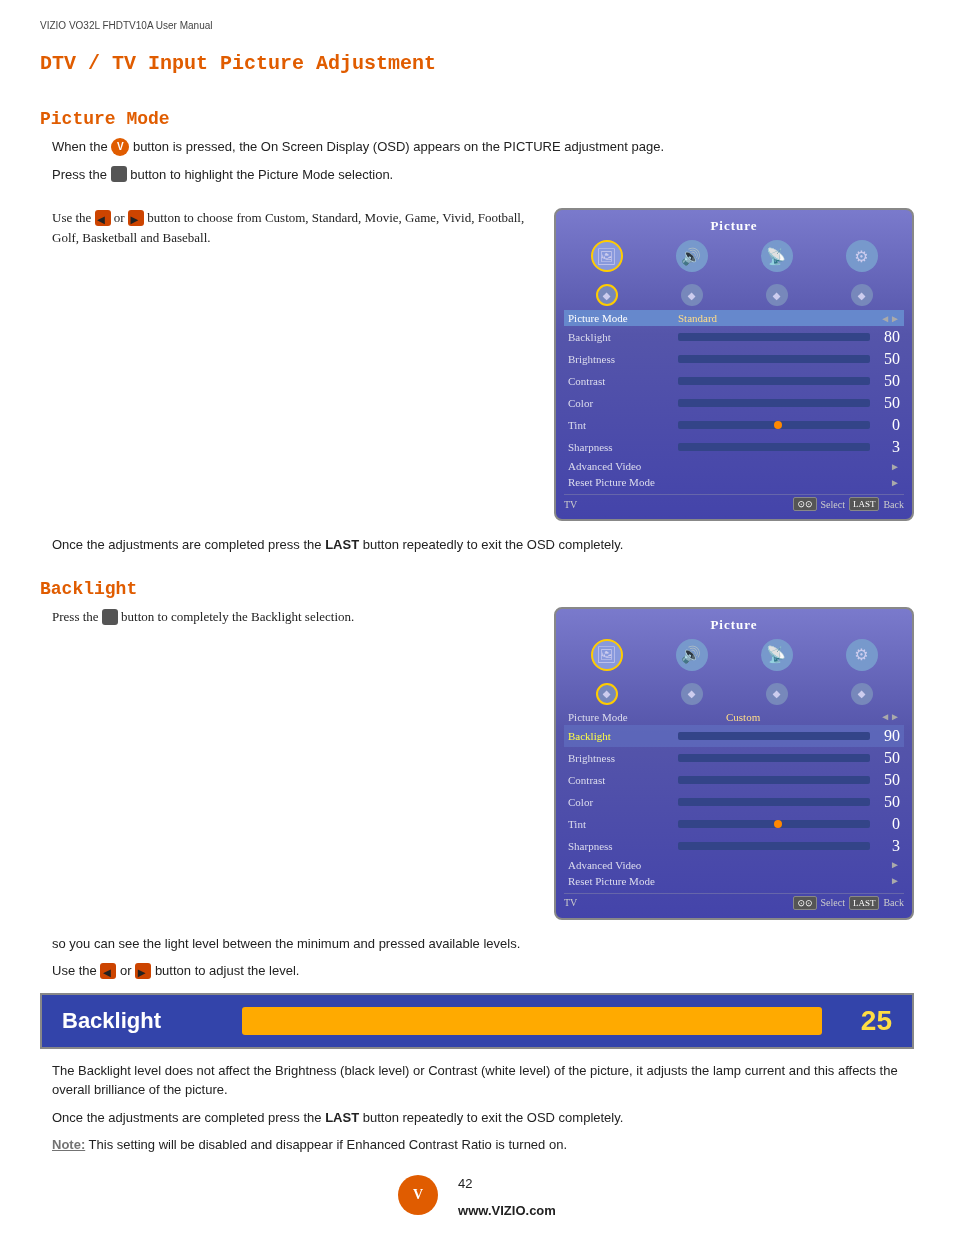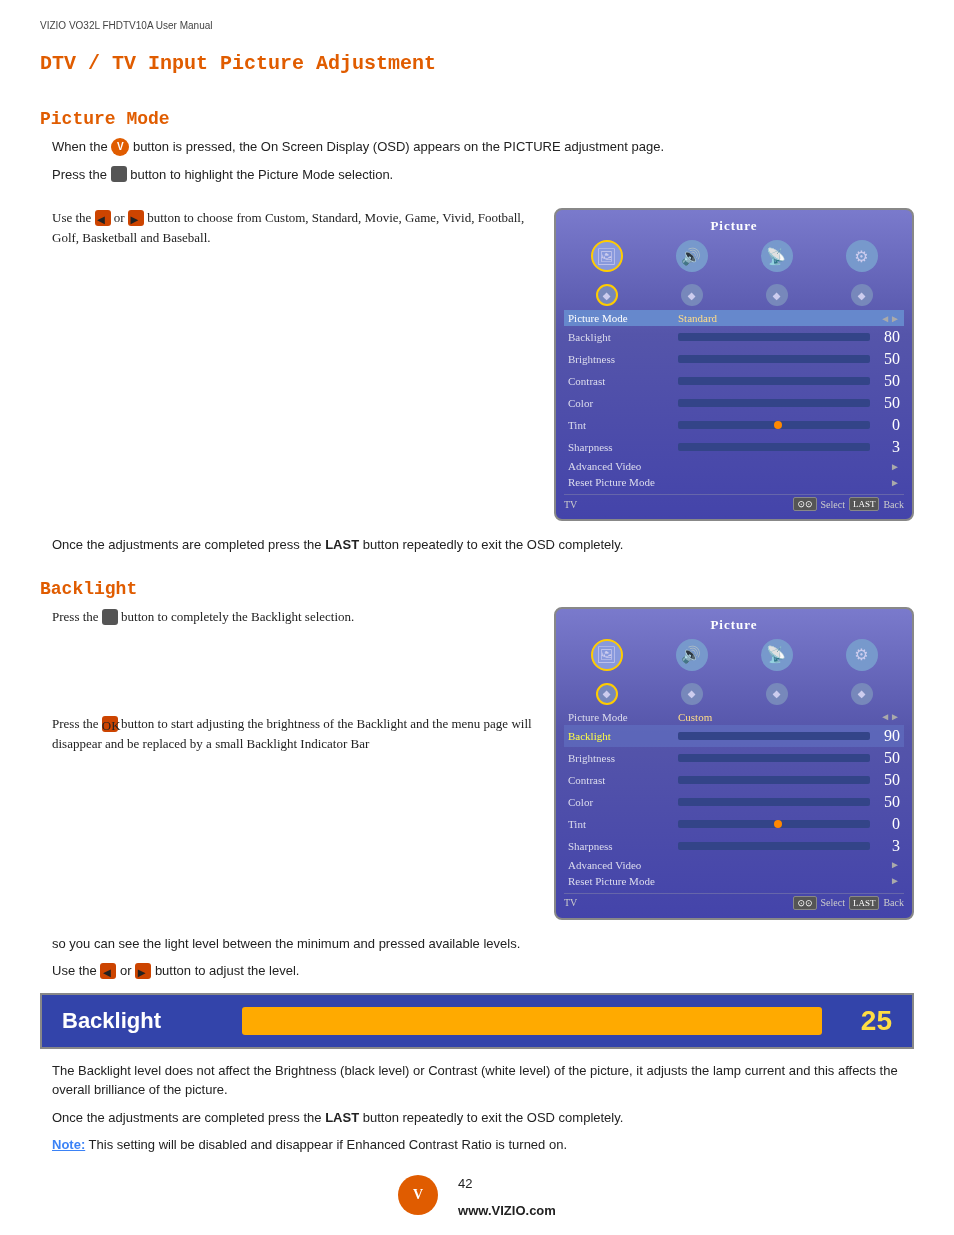--- a/index.html
+++ b/index.html
@@ -274,21 +274,21 @@
 
     .backlight-bar-value {
       color: #ffdd44;
       font-size: 28px;
       font-weight: bold;
       flex: 0 0 50px;
       text-align: right;
     }
 
     .note-text {
-      color: #3b82f6;
+      color: #737373;
       font-weight: bold;
       text-decoration: underline;
     }
 
     .section-divider {
       height: 16px;
     }
 
     .footer-bar {
       display: flex;
@@ -492,25 +492,20 @@
 <h2>Backlight</h2>
 
 <div class="two-col">
   <div class="text-col">
     <p>
       <span>Press the</span>
       <span class="inline-icon small-btn"></span>
       <span>button to completely the Backlight selection.</span>
     </p>
     <div style="height:80px;"></div>
-    <p>
-      <span>Press the</span>
-      <span class="inline-icon arrow-btn" style="background:#cc4400;">OK</span>
-      <span>button to start adjusting the brightness of the Backlight and the menu page will disappear and be replaced by a small Backlight Indicator Bar</span>
-    </p>
   </div>
   <div class="osd-col">
 
     <div class="osd-box">
       <div class="osd-title">Picture</div>
       <div class="osd-icons-row">
         <div class="osd-icon-item">
           <div class="osd-icon-circle selected">🖼</div>
         </div>
         <div class="osd-icon-item">
@@ -524,21 +519,21 @@
         </div>
       </div>
       <div class="sub-icons-row">
         <div class="sub-icon-small selected">◆</div>
         <div class="sub-icon-small">◆</div>
         <div class="sub-icon-small">◆</div>
         <div class="sub-icon-small">◆</div>
       </div>
       <div class="osd-menu-row">
         <span class="osd-menu-label">Picture Mode</span>
-        <span class="osd-menu-bar-wrap" style="color:#ffdd88;">Custom</span>
+        <span class="osd-menu-bar-wrap" style="color:#ffdd88;margin-left:48px;">Custom</span>
         <span class="osd-menu-arrow">◄►</span>
       </div>
       <div class="osd-menu-row active-row">
         <span class="osd-menu-label" style="color:#ffff44;">Backlight</span>
         <span class="osd-menu-bar-wrap">
           <span class="osd-bar-bg"><span class="osd-bar-fill yellow" style="width:90%;"></span></span>
         </span>
         <span class="osd-menu-value">90</span>
       </div>
       <div class="osd-menu-row">

